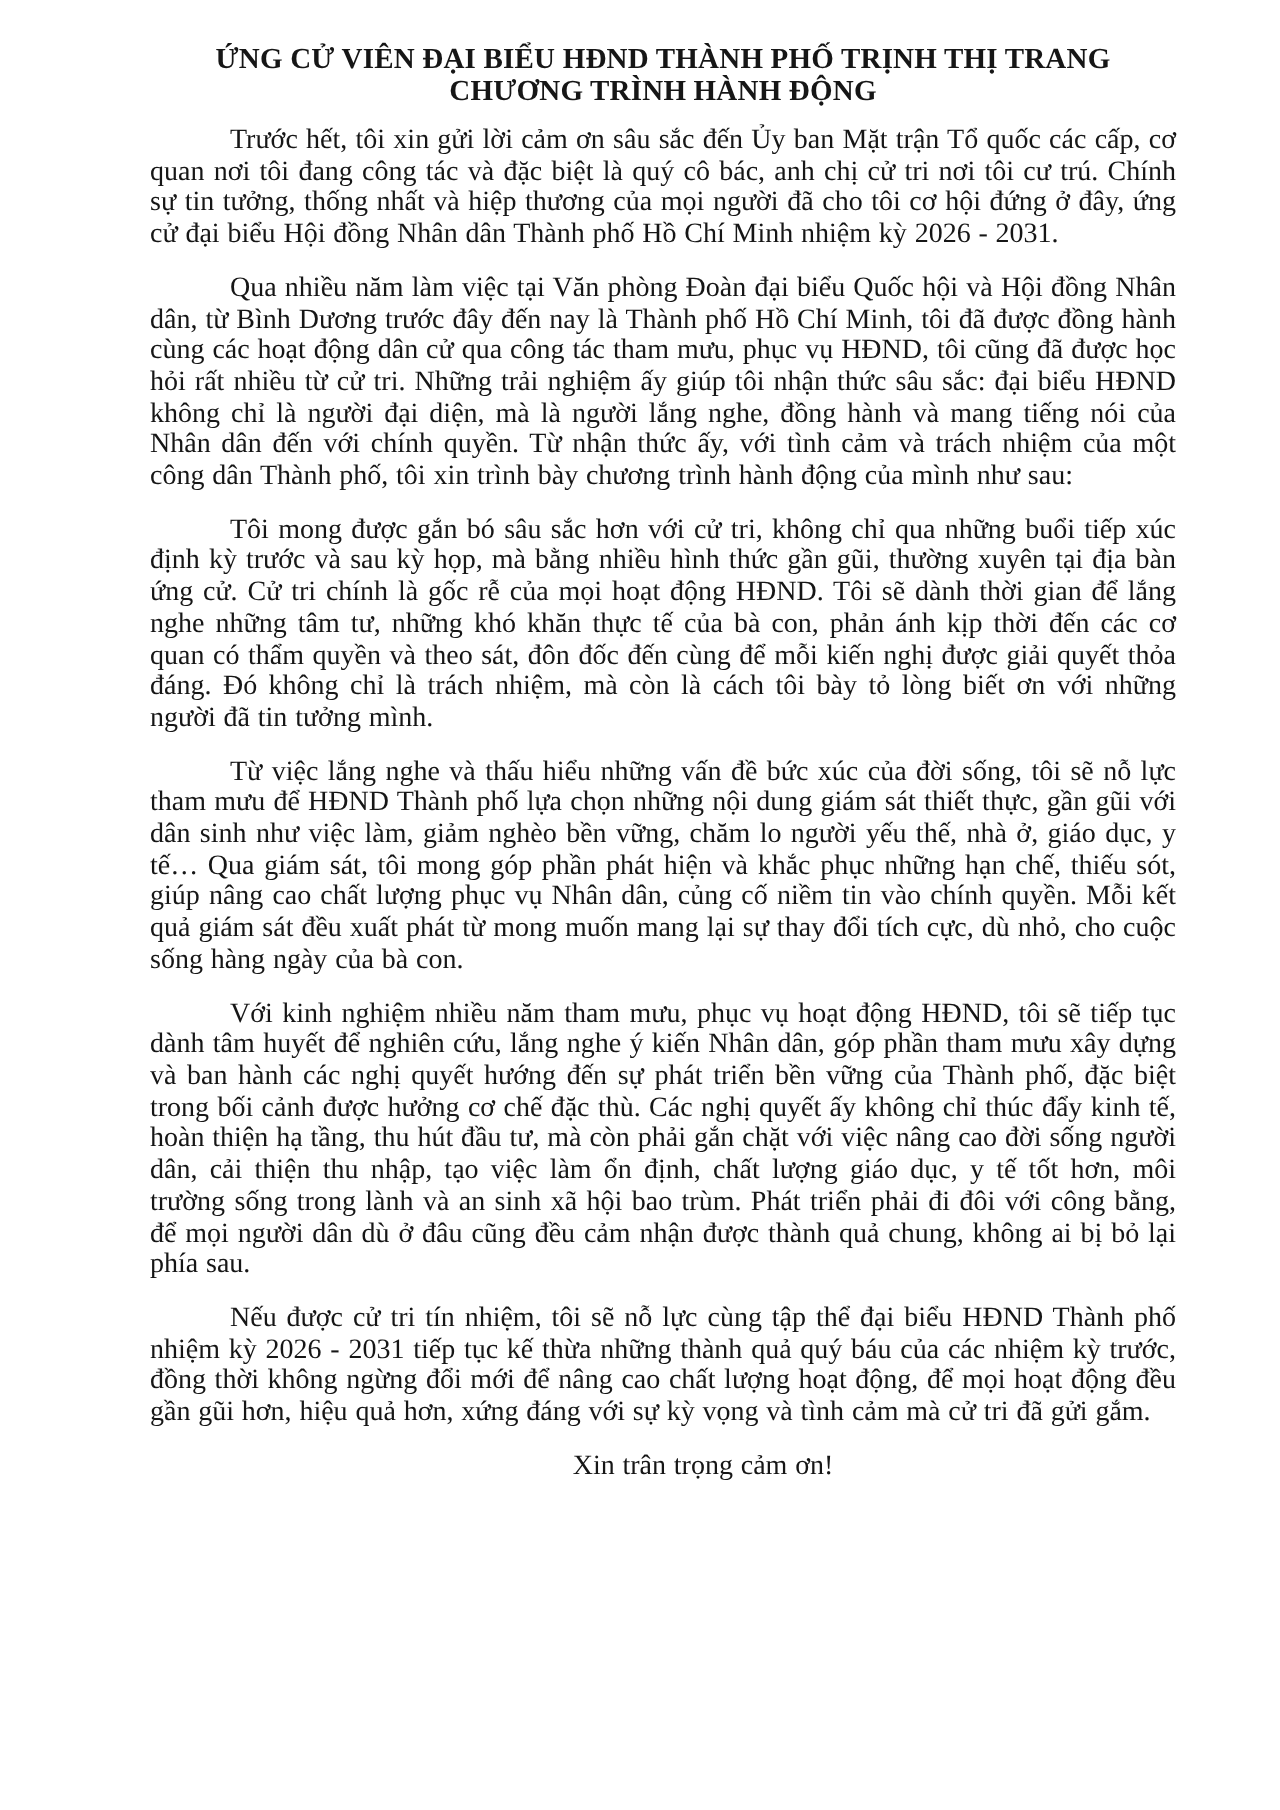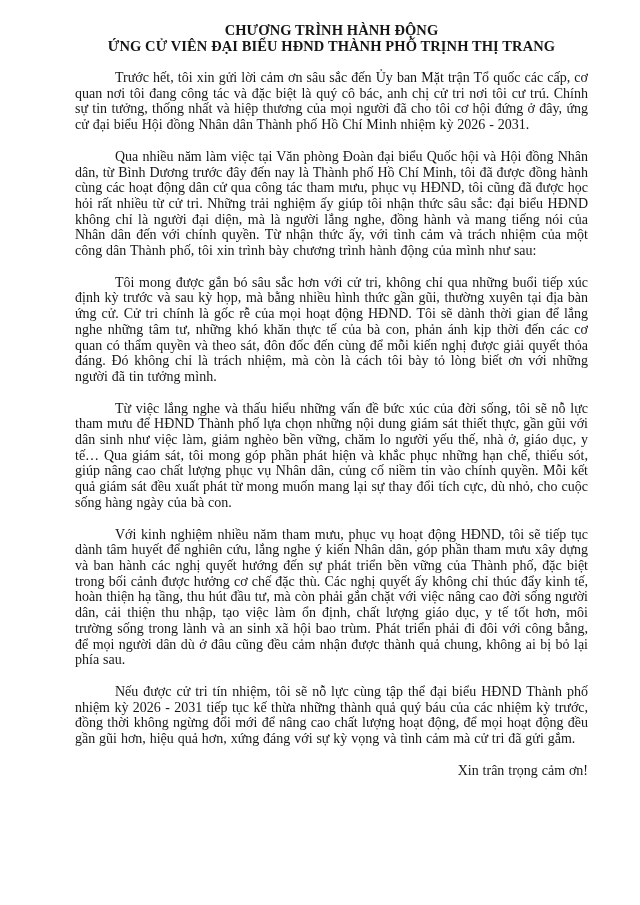--- a/index.html
+++ b/index.html
@@ -33,36 +33,36 @@
     white-space: nowrap;
   }
   .doc-title .t-line {
     display: block;
   }
   p.body-para {
     font-size: 14px;
     line-height: 15.7px;
     text-align: justify;
     text-indent: 40px;
-    margin: 16px 0 11px 0;
+    margin: 4px 0 11px 0;
     word-spacing: 0.4px;
   }
   p.closing {
-    text-align: right;
+    text-align: center;
   }
 </style>
 </head>
 <body>
 
 <div class="page">
   <div class="content">
 
     <h1 class="doc-title">
+      <span class="t-line">ỨNG CỬ VIÊN ĐẠI BIỂU HĐND THÀNH PHỐ TRỊNH THỊ TRANG</span>
       <span class="t-line">CHƯƠNG TRÌNH HÀNH ĐỘNG</span>
-      <span class="t-line">ỨNG CỬ VIÊN ĐẠI BIỂU HĐND THÀNH PHỐ TRỊNH THỊ TRANG</span>
     </h1>
 
     <p class="body-para">Trước hết, tôi xin gửi lời cảm ơn sâu sắc đến Ủy ban Mặt trận Tổ quốc các cấp, cơ quan nơi tôi đang công tác và đặc biệt là quý cô bác, anh chị cử tri nơi tôi cư trú. Chính sự tin tưởng, thống nhất và hiệp thương của mọi người đã cho tôi cơ hội đứng ở đây, ứng cử đại biểu Hội đồng Nhân dân Thành phố Hồ Chí Minh nhiệm kỳ 2026 - 2031.</p>
 
     <p class="body-para">Qua nhiều năm làm việc tại Văn phòng Đoàn đại biểu Quốc hội và Hội đồng Nhân dân, từ Bình Dương trước đây đến nay là Thành phố Hồ Chí Minh, tôi đã được đồng hành cùng các hoạt động dân cử qua công tác tham mưu, phục vụ HĐND, tôi cũng đã được học hỏi rất nhiều từ cử tri. Những trải nghiệm ấy giúp tôi nhận thức sâu sắc: đại biểu HĐND không chỉ là người đại diện, mà là người lắng nghe, đồng hành và mang tiếng nói của Nhân dân đến với chính quyền. Từ nhận thức ấy, với tình cảm và trách nhiệm của một công dân Thành phố, tôi xin trình bày chương trình hành động của mình như sau:</p>
 
     <p class="body-para">Tôi mong được gắn bó sâu sắc hơn với cử tri, không chỉ qua những buổi tiếp xúc định kỳ trước và sau kỳ họp, mà bằng nhiều hình thức gần gũi, thường xuyên tại địa bàn ứng cử. Cử tri chính là gốc rễ của mọi hoạt động HĐND. Tôi sẽ dành thời gian để lắng nghe những tâm tư, những khó khăn thực tế của bà con, phản ánh kịp thời đến các cơ quan có thẩm quyền và theo sát, đôn đốc đến cùng để mỗi kiến nghị được giải quyết thỏa đáng. Đó không chỉ là trách nhiệm, mà còn là cách tôi bày tỏ lòng biết ơn với những người đã tin tưởng mình.</p>
 
     <p class="body-para">Từ việc lắng nghe và thấu hiểu những vấn đề bức xúc của đời sống, tôi sẽ nỗ lực tham mưu để HĐND Thành phố lựa chọn những nội dung giám sát thiết thực, gần gũi với dân sinh như việc làm, giảm nghèo bền vững, chăm lo người yếu thế, nhà ở, giáo dục, y tế… Qua giám sát, tôi mong góp phần phát hiện và khắc phục những hạn chế, thiếu sót, giúp nâng cao chất lượng phục vụ Nhân dân, củng cố niềm tin vào chính quyền. Mỗi kết quả giám sát đều xuất phát từ mong muốn mang lại sự thay đổi tích cực, dù nhỏ, cho cuộc sống hàng ngày của bà con.</p>
 

